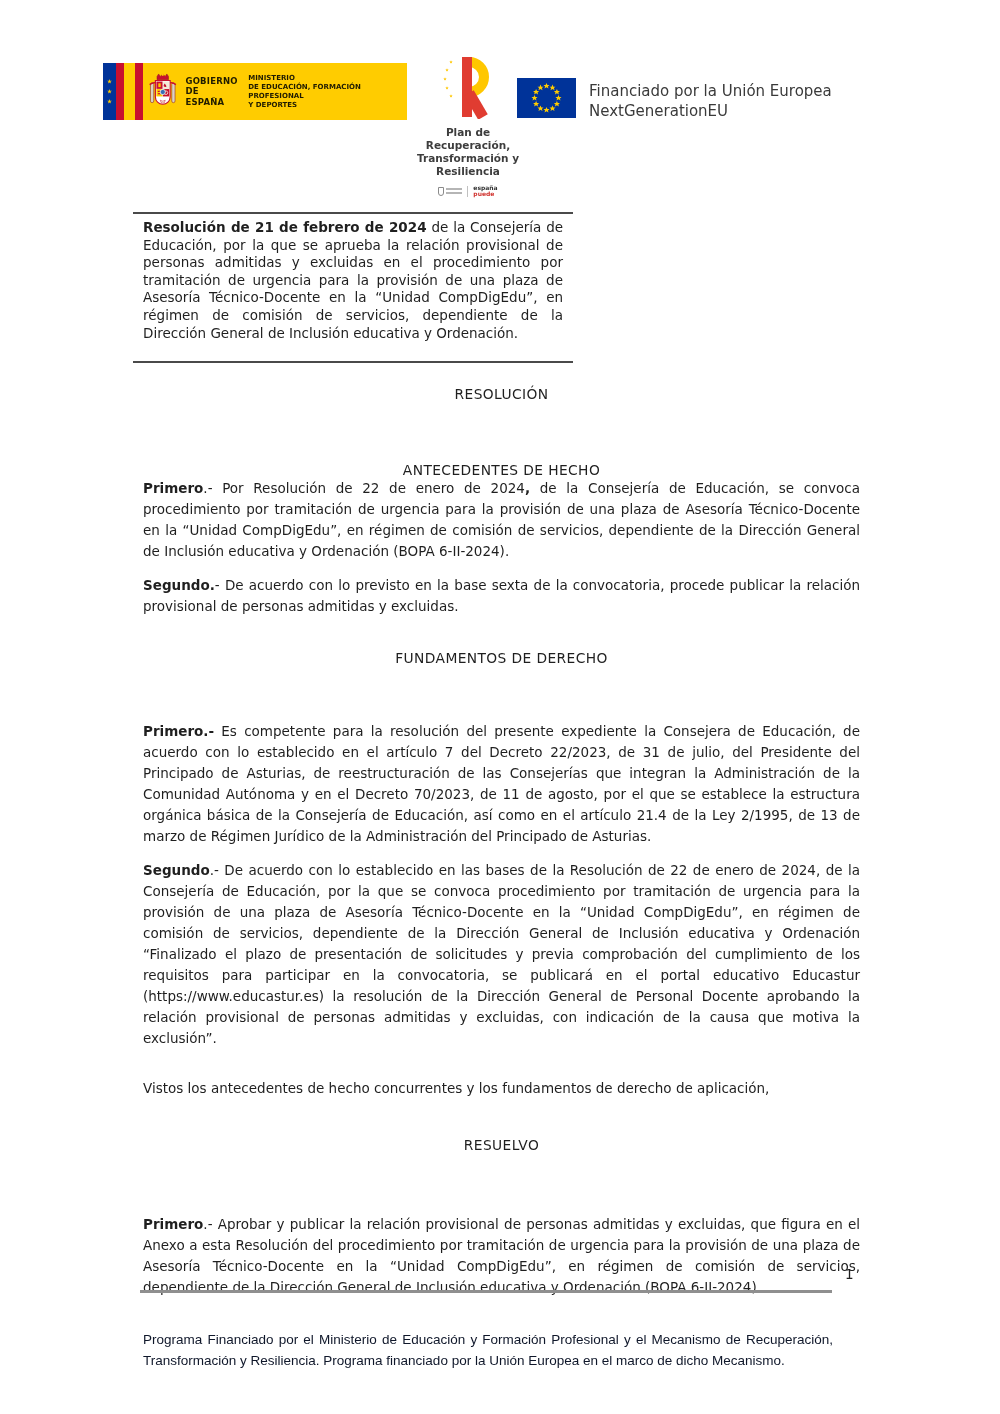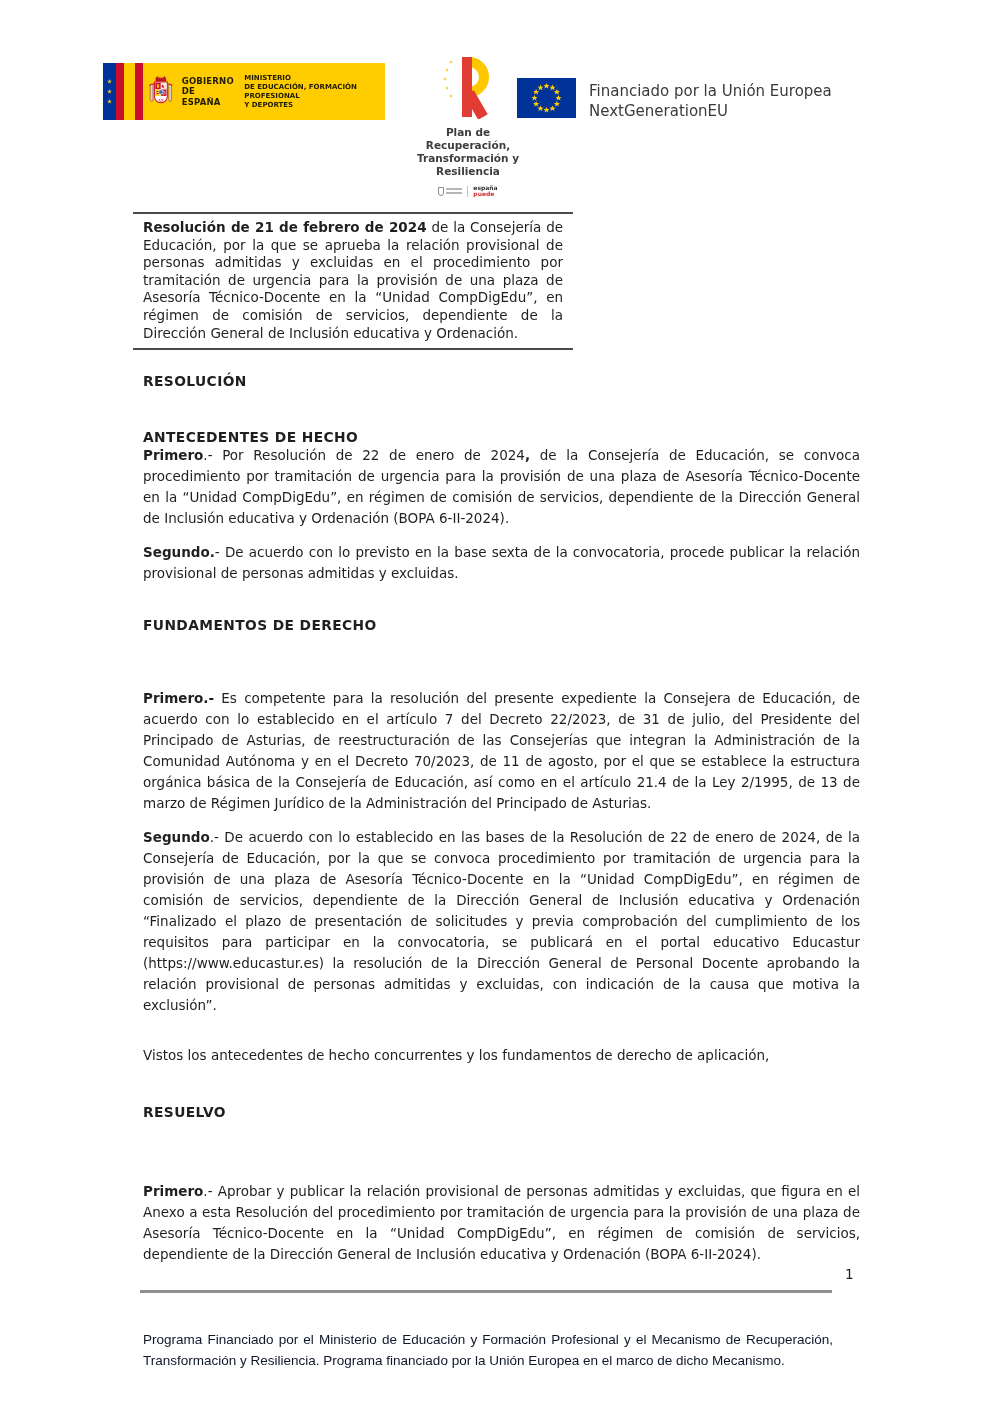--- a/index.html
+++ b/index.html
@@ -4,21 +4,21 @@
 <style>
   * { margin:0; padding:0; box-sizing:border-box; }
   html,body { background:#ffffff; }
   .page {
     position:relative; width:1000px; height:1414px; background:#ffffff;
     font-family:"DejaVu Sans","Liberation Sans",sans-serif; color:#1f1f1f;
     overflow:hidden; margin:0 auto;
   }
 
   
-  .spain-logo { position:absolute; left:103px; top:63px; width:282px; height:57px;
+  .spain-logo { position:absolute; left:103px; top:63px; width:304px; height:57px;
     background:#FFCC00; display:flex; align-items:flex-end; }
   .flag-band { display:flex; height:100%; }
   .band-eu { width:13px; background:#003399; display:flex; flex-direction:column;
     justify-content:center; align-items:center; gap:5px; }
   .band-eu i { width:5px; height:5px; background:#FFCC00; font-style:normal;
     clip-path:polygon(50% 0,61% 35%,98% 35%,68% 57%,79% 91%,50% 70%,21% 91%,32% 57%,2% 35%,39% 35%); }
   .band-r { width:8px; background:#C8102E; }
   .band-y { width:11px; background:#FFCC00; }
   .spain-coat { margin:5px 4px 5px 5px; align-self:center; }
   .gob-text { align-self:center; font-size:8.5px; font-weight:bold; line-height:10.5px;
@@ -47,26 +47,26 @@
   .ast-coat { display:block; margin:0 auto; }
   .ast-box { margin-top:2px; background:#3E4795; color:#ffffff; padding:4px 2px 5px;
     font-family:"DejaVu Serif","Liberation Serif",serif; font-variant:small-caps;
     font-size:11.5px; line-height:13px; letter-spacing:.6px; white-space:pre-line; }
   .ast-sub { margin-top:8px; color:#3E4795; font-family:"DejaVu Serif","Liberation Serif",serif;
     font-variant:small-caps; font-size:10px; letter-spacing:1px; }
   .ast-rule { margin-top:9px; height:1px; background:#7d86bb; }
 
   
   .content { position:absolute; left:143px; top:0; width:717px; }
-  .title-box { margin-left:-10px; margin-top:212px; width:440px; padding:5px 10px 6px;
+  .title-box { margin-left:-10px; margin-top:212px; width:440px; padding:5px 10px 19px;
     border-top:2px solid #4a4a4a; border-bottom:2px solid #4a4a4a;
     font-size:13.5px; line-height:17.6px; text-align:justify; }
-  .heading { font-weight:bold; font-size:13.8px; letter-spacing:.4px; }
+  .heading { text-align:center; font-weight:normal; font-size:13.8px; letter-spacing:.4px; }
   .h-resolucion  { margin-top:23px; }
-  .h-antecedentes{ margin-top:40px; }
+  .h-antecedentes{ margin-top:60px; }
   .h-fundamentos { margin-top:33px; }
   .h-resuelvo    { margin-top:38px; }
   .para { font-size:13.5px; line-height:21px; text-align:justify; }
   .p-ant1 { }
   .p-ant2 { margin-top:13px; }
   .p-fun1 { margin-top:55px; }
   .p-fun2 { margin-top:13px; }
   .p-vistos { margin-top:29px; text-align:left; }
   .p-res1 { margin-top:61px; }
 

